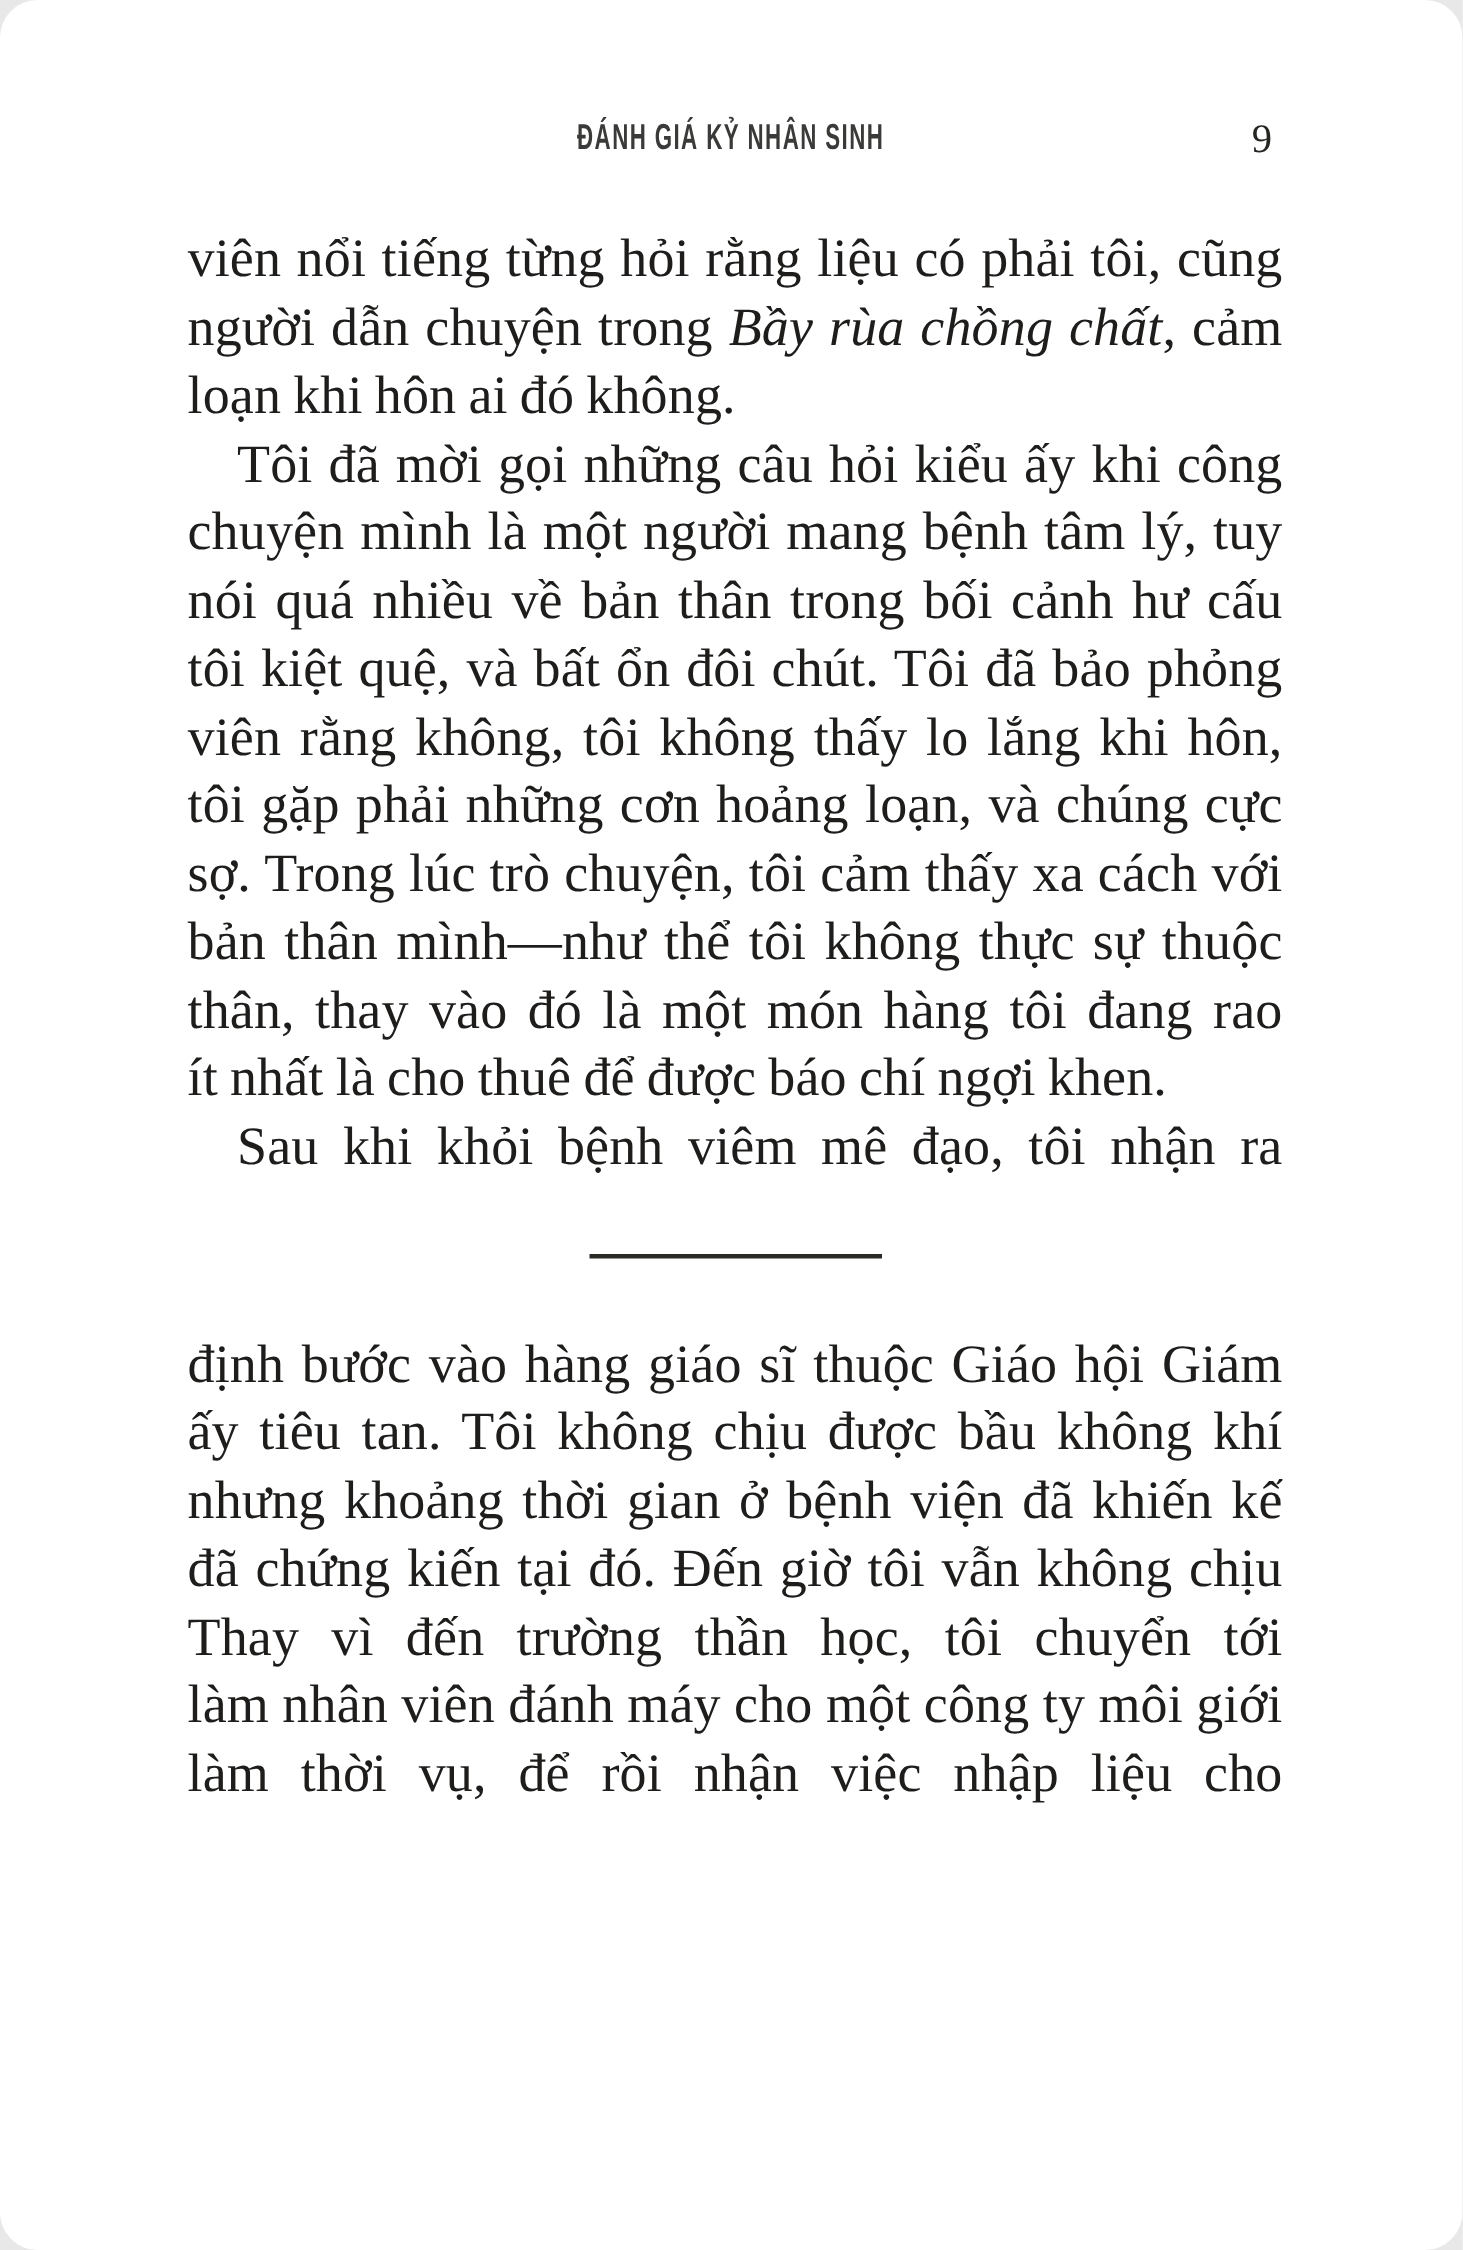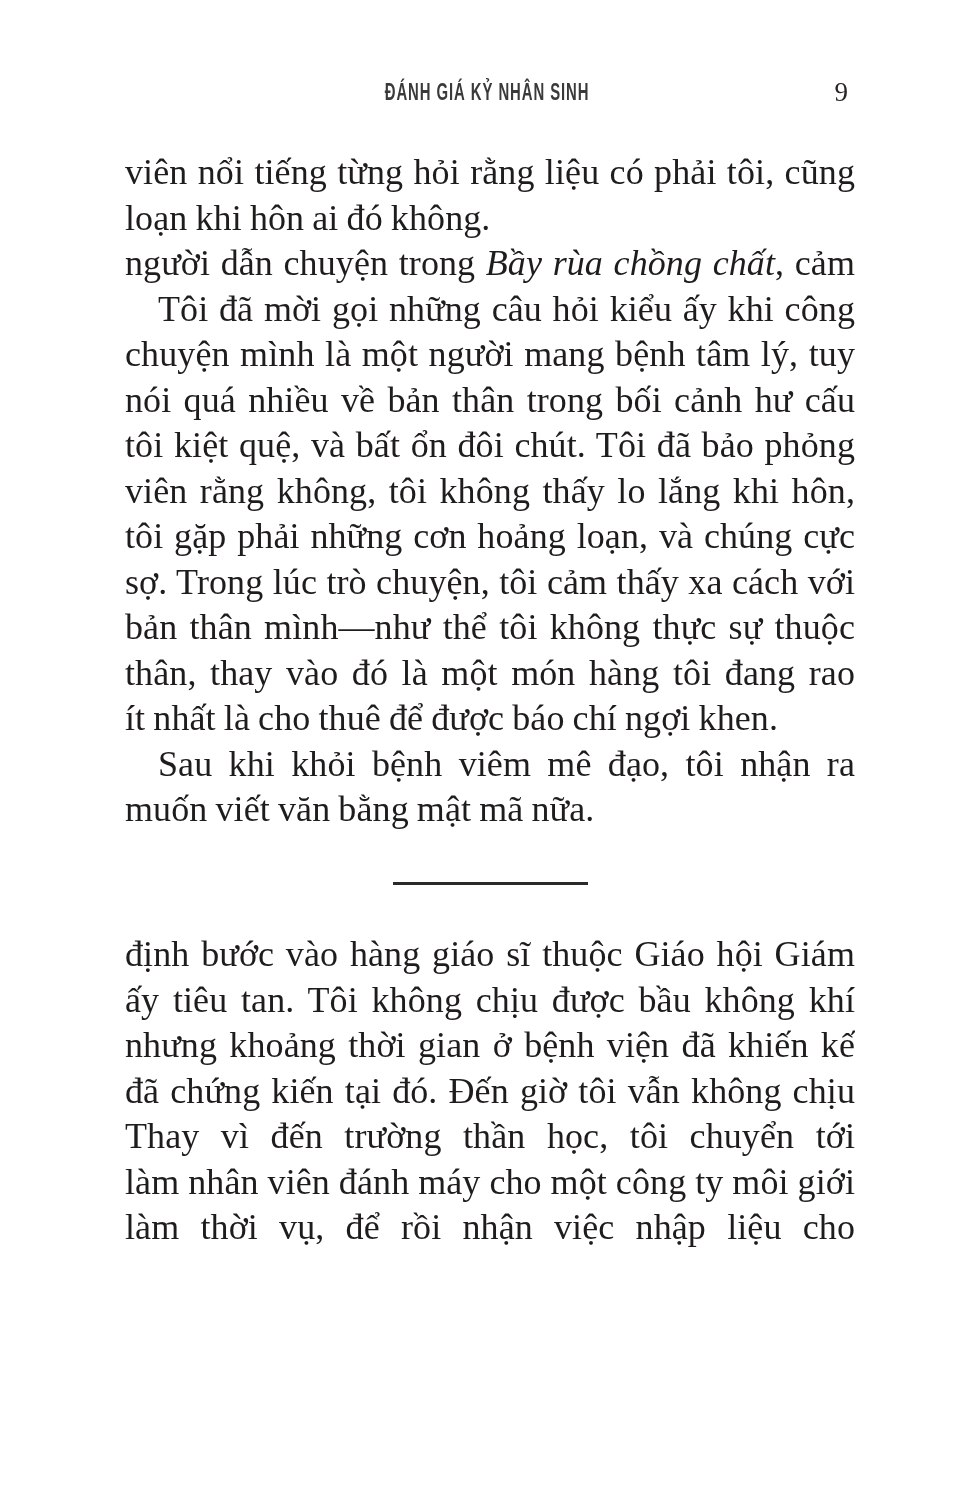--- a/index.html
+++ b/index.html
@@ -9,20 +9,21 @@
   }
   .page {
     position: relative;
     width: 975px;
     height: 1500px;
     margin: 0 auto;
     background: #ffffff;
     overflow: hidden;
     font-family: "Liberation Serif", "DejaVu Serif", serif;
     color: #1e1d1b;
+    border-radius: 25px;
   }
   
   .running-header {
     position: absolute;
     top: 78px;
     left: 0;
     right: 0;
     height: 32px;
   }
   .running-title-wrap {
@@ -96,34 +97,33 @@
 
   <div class="running-header">
     <div class="running-title-wrap">
       <span class="running-title">ĐÁNH GIÁ KỶ NHÂN SINH</span>
     </div>
     <span class="page-number">9</span>
   </div>
 
   <div class="body-text">
       <div class="line"><span>viên nổi tiếng từng hỏi rằng liệu có phải tôi, cũng như</span></div>
+      <div class="line"><span>người dẫn chuyện trong </span><i>Bầy rùa chồng chất</i><span>, cảm thấy hoảng</span></div>
       <div class="line flush"><span>loạn khi hôn ai đó không.</span></div>
-      <div class="line"><span>người dẫn chuyện trong </span><i>Bầy rùa chồng chất</i><span>, cảm thấy hoảng</span></div>
       <div class="line indent"><span>Tôi đã mời gọi những câu hỏi kiểu ấy khi công khai</span></div>
       <div class="line"><span>chuyện mình là một người mang bệnh tâm lý, tuy vậy, việc</span></div>
       <div class="line"><span>nói quá nhiều về bản thân trong bối cảnh hư cấu khiến</span></div>
       <div class="line"><span>tôi kiệt quệ, và bất ổn đôi chút. Tôi đã bảo phỏng vấn</span></div>
       <div class="line"><span>viên rằng không, tôi không thấy lo lắng khi hôn, nhưng</span></div>
       <div class="line"><span>tôi gặp phải những cơn hoảng loạn, và chúng cực kỳ đáng</span></div>
       <div class="line"><span>sợ. Trong lúc trò chuyện, tôi cảm thấy xa cách với chính</span></div>
       <div class="line"><span>bản thân mình—như thể tôi không thực sự thuộc về bản</span></div>
       <div class="line"><span>thân, thay vào đó là một món hàng tôi đang rao bán hoặc</span></div>
       <div class="line flush"><span>ít nhất là cho thuê để được báo chí ngợi khen.</span></div>
       <div class="line indent"><span>Sau khi khỏi bệnh viêm mê đạo, tôi nhận ra mình không</span></div>
-      <div class="line flush"><span>muốn viết văn bằng mật mã nữa.</span></div>
       <div class="section-divider"></div>
       <div class="line"><span>định bước vào hàng giáo sĩ thuộc Giáo hội Giám nhiệm,</span></div>
       <div class="line"><span>ấy tiêu tan. Tôi không chịu được bầu không khí suy sụp</span></div>
       <div class="line"><span>nhưng khoảng thời gian ở bệnh viện đã khiến kế hoạch</span></div>
       <div class="line"><span>đã chứng kiến tại đó. Đến giờ tôi vẫn không chịu được.</span></div>
       <div class="line"><span>Thay vì đến trường thần học, tôi chuyển tới Chicago và</span></div>
       <div class="line"><span>làm nhân viên đánh máy cho một công ty môi giới việc</span></div>
       <div class="line"><span>làm thời vụ, để rồi nhận việc nhập liệu cho </span><i>Booklist</i><span>, tạp</span></div>
     </div>
 

